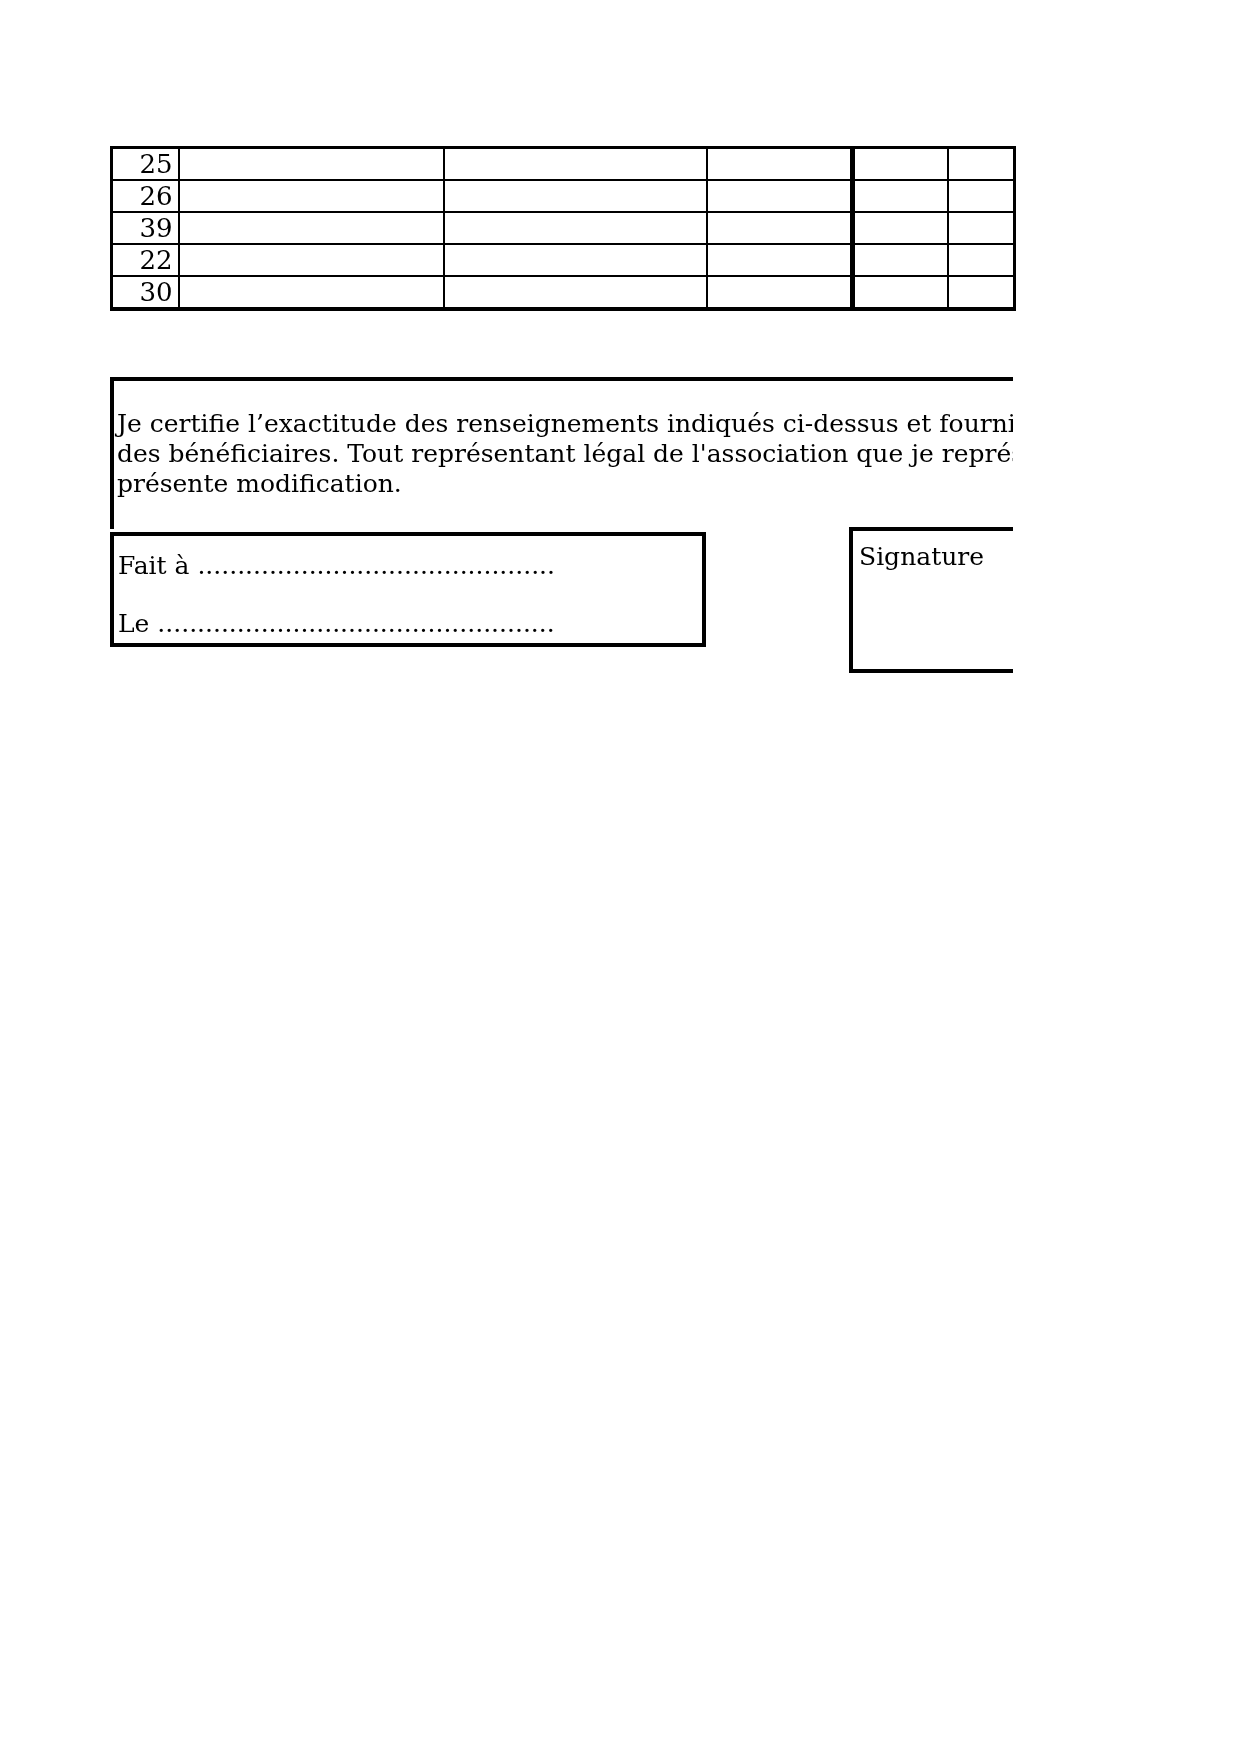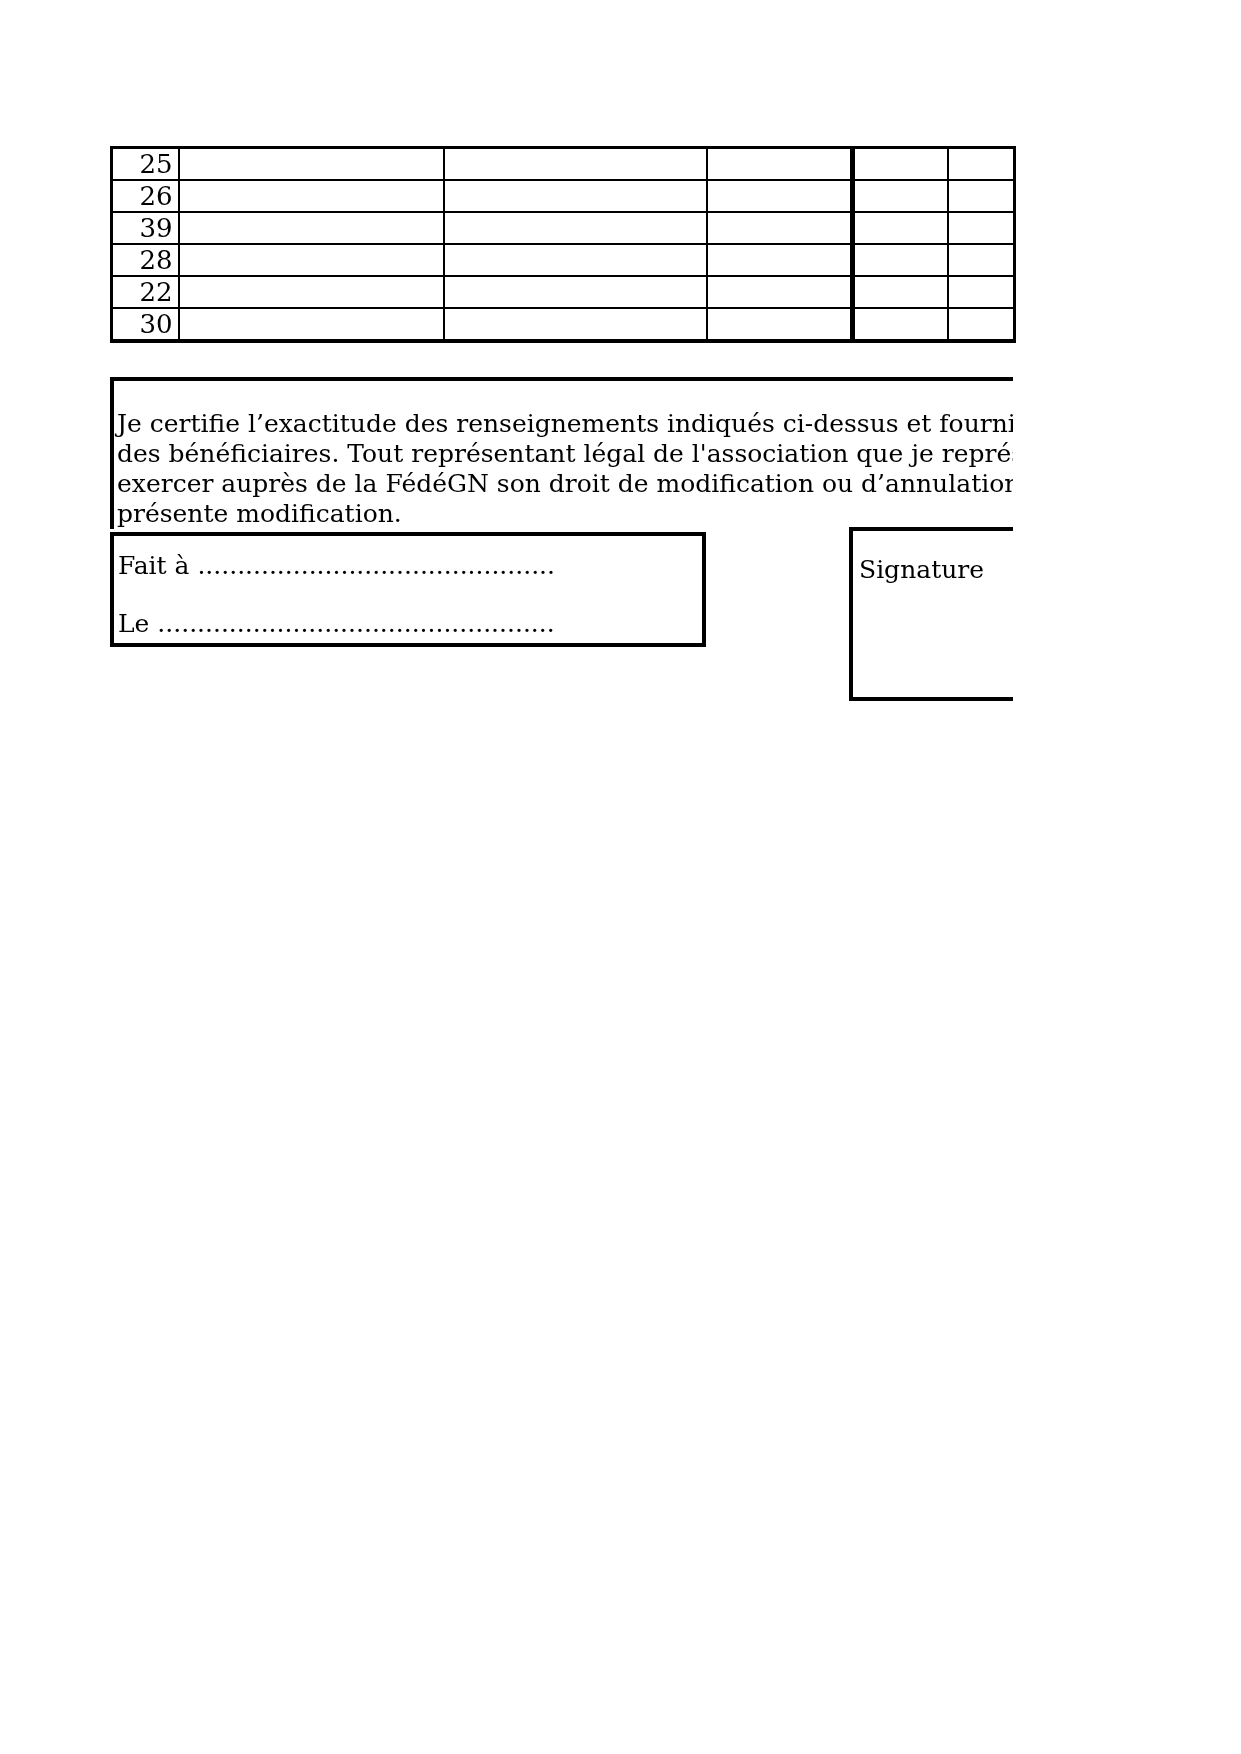--- a/index.html
+++ b/index.html
@@ -90,27 +90,27 @@
   .fait-box .form-line + .form-line {
     margin-top: 29px;
   }
 
   
   .signature-box {
     position: absolute;
     left: 849px;
     top: 527px;
     width: 164px;
-    height: 174px;
+    height: 146px;
     box-sizing: border-box;
     border: 4px solid #000;
     border-right: none;
     overflow: hidden;
     padding-left: 6px;
-    padding-top: 24px;
+    padding-top: 11px;
   }
   .signature-box .sig-label {
     font-size: 25px;
     line-height: 29px;
     white-space: nowrap;
   }
 </style>
 </head>
 <body>
 
@@ -144,28 +144,20 @@
       </tr>
       <tr>
         <td class="num">39</td>
         <td></td>
         <td></td>
         <td class="thickright"></td>
         <td></td>
         <td></td>
       </tr>
       <tr>
-        <td class="num">28</td>
-        <td></td>
-        <td></td>
-        <td class="thickright"></td>
-        <td></td>
-        <td></td>
-      </tr>
-      <tr>
         <td class="num">22</td>
         <td></td>
         <td></td>
         <td class="thickright"></td>
         <td></td>
         <td></td>
       </tr>
       <tr>
         <td class="num">30</td>
         <td></td>
@@ -173,21 +165,20 @@
         <td class="thickright"></td>
         <td></td>
         <td></td>
       </tr>
     </tbody>
   </table>
 
   <div class="cert-box">
     <div class="cert-line">Je certifie l’exactitude des renseignements indiqués ci-dessus et fournis</div>
     <div class="cert-line">des bénéficiaires. Tout représentant légal de l'association que je représe</div>
-    <div class="cert-line">exercer auprès de la FédéGN son droit de modification ou d’annulation</div>
     <div class="cert-line">présente modification.</div>
   </div>
 
   <div class="fait-box">
     <div class="form-line">Fait à .............................................</div>
     <div class="form-line">Le ..................................................</div>
   </div>
 
   <div class="signature-box">
     <div class="sig-label">Signature</div>

